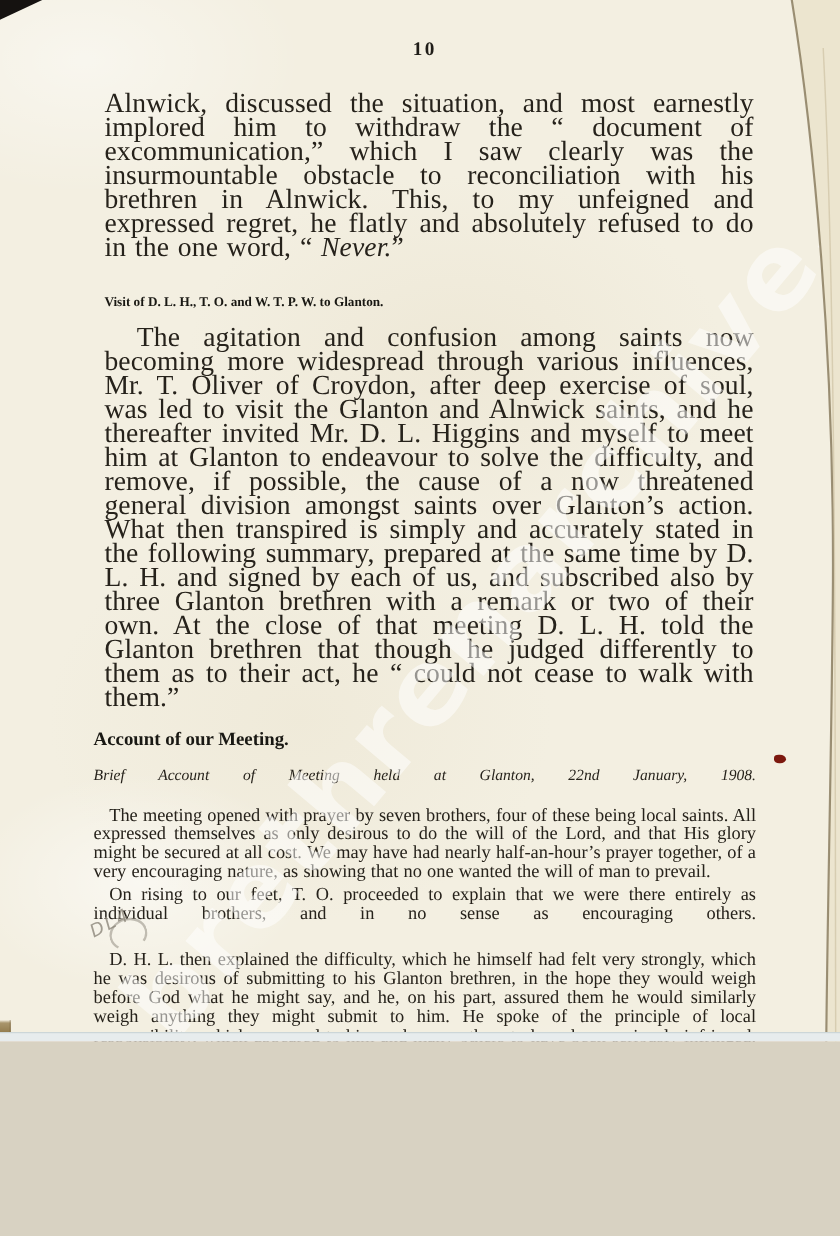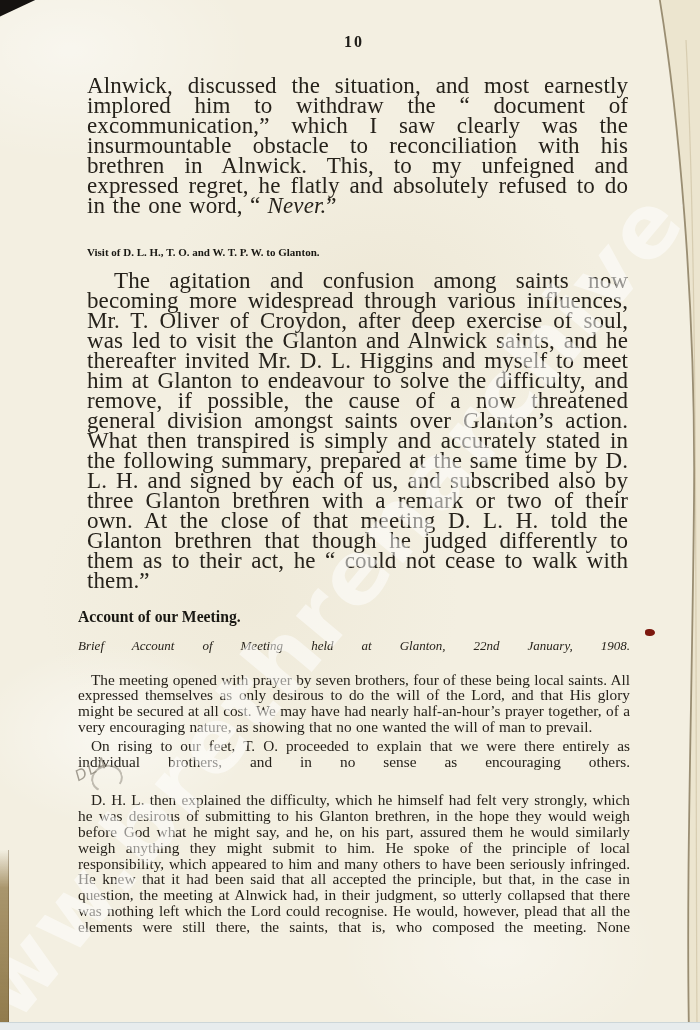--- a/index.html
+++ b/index.html
@@ -1,17 +1,17 @@
 <!DOCTYPE html>
 <html><head>
 <meta charset="utf-8">
 <style>
   html,body{margin:0;padding:0;background:#d8d2c2;}
   .scan{
-    position:relative;width:700px;height:1030px;overflow:hidden;
+    position:relative;width:700px;height:868px;overflow:hidden;
     background:
       radial-gradient(ellipse 200px 130px at 115px 735px, rgba(255,255,255,.55), transparent 70%),
       radial-gradient(ellipse 260px 160px at 70px 50px, rgba(255,255,255,.45), transparent 70%),
       radial-gradient(ellipse 230px 150px at 500px 950px, rgba(255,255,255,.35), transparent 70%),
       radial-gradient(ellipse 320px 220px at 380px 300px, rgba(226,216,190,.30), transparent 70%),
       radial-gradient(ellipse 300px 240px at 250px 600px, rgba(228,219,194,.25), transparent 70%),
       #f3efe1;
     font-family:"Liberation Serif", serif;color:#26221b;
   }
   .text-col{position:absolute;left:78px;top:0;width:552px;z-index:1;}

